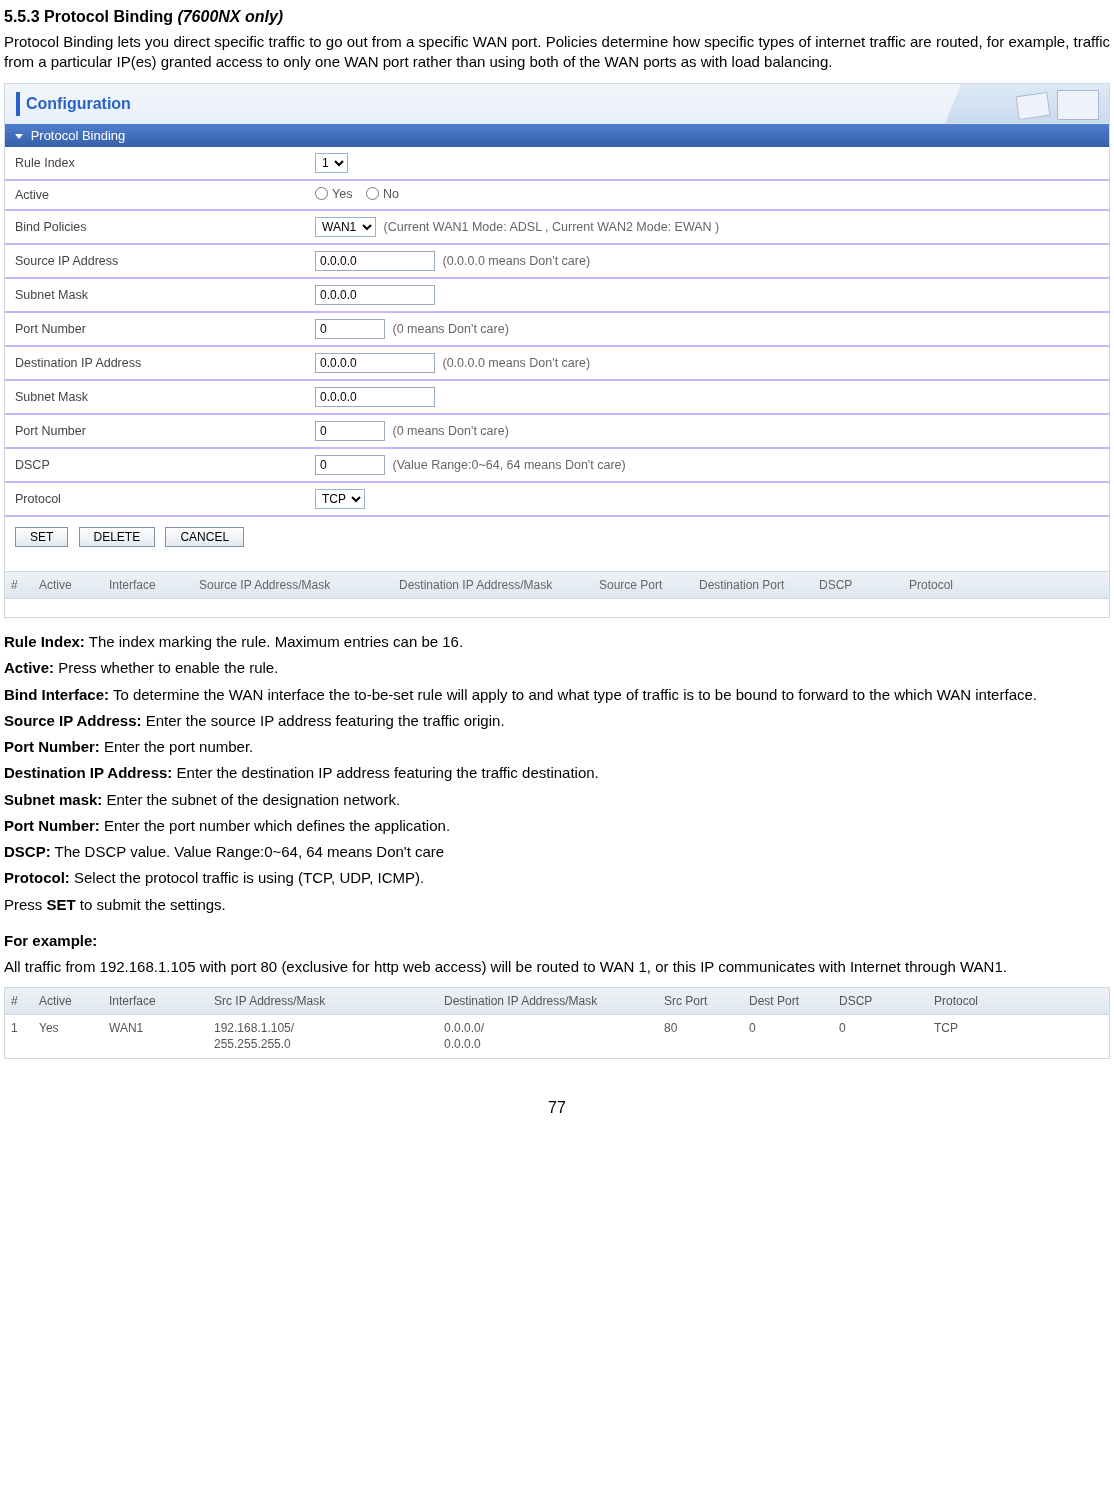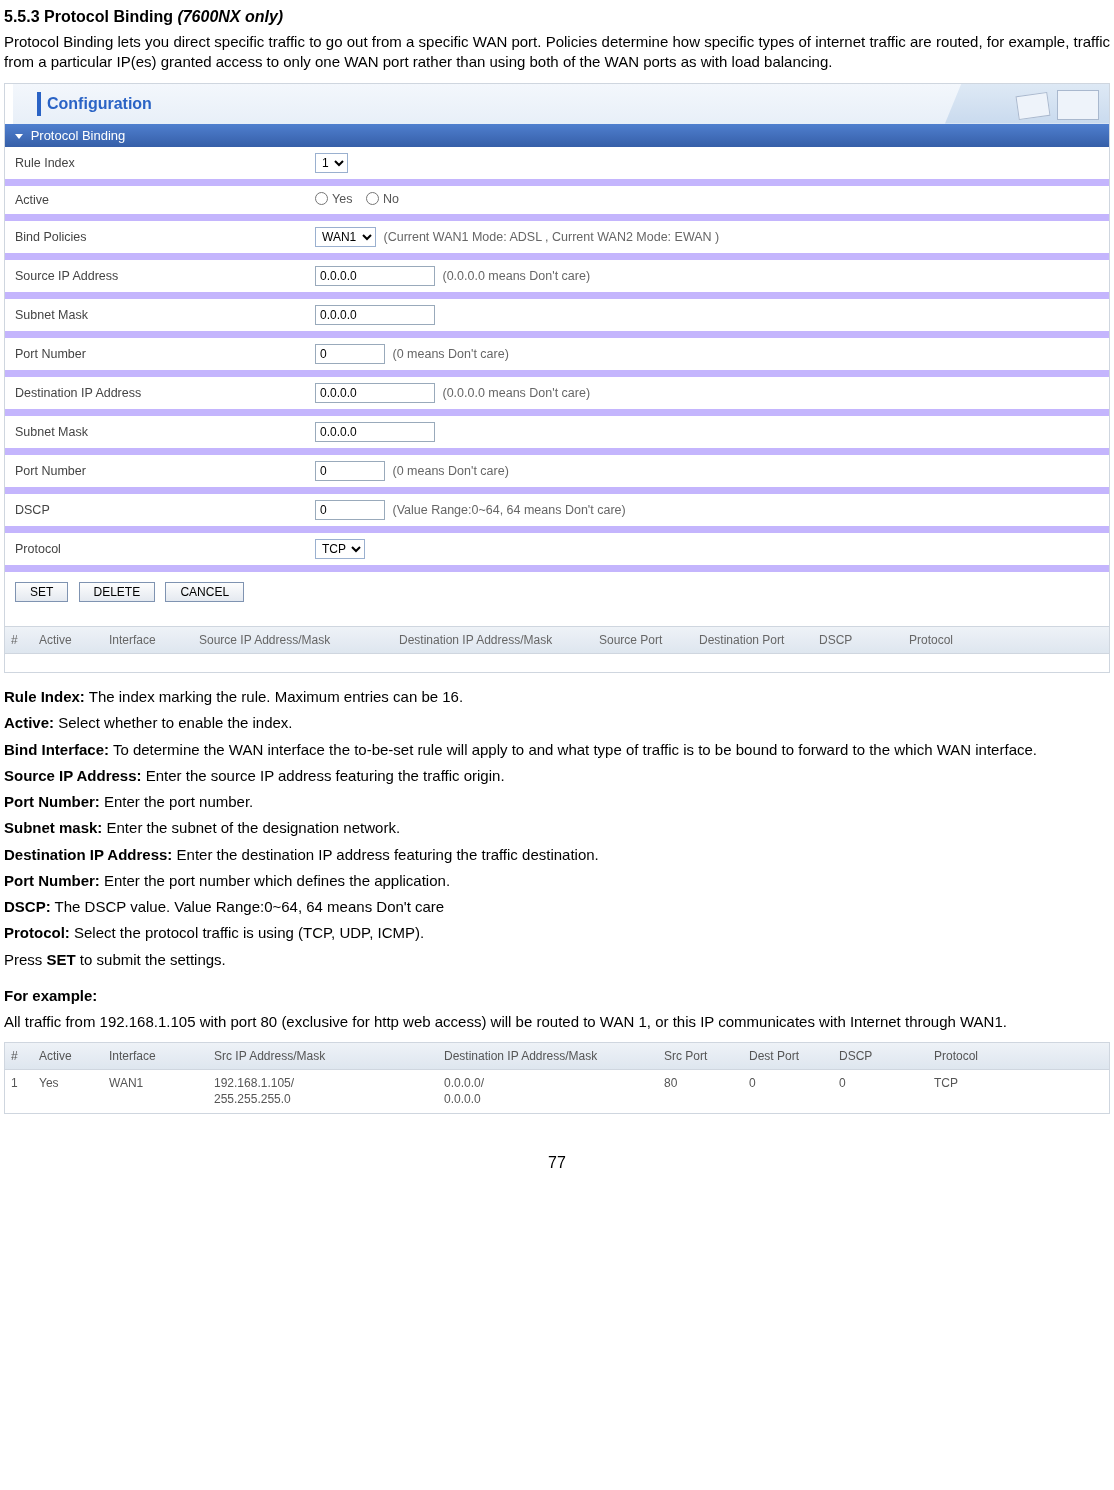--- a/index.html
+++ b/index.html
@@ -7,32 +7,32 @@
   .page { padding: 0 4px; }
   h3.section-heading { font-size: 16px; font-weight: bold; margin: 8px 0 6px 0; }
   .italic { font-style: italic; }
   p.body { text-align: justify; margin: 4px 0 10px 0; line-height: 1.35; }
   p.desc { margin: 6px 0; line-height: 1.35; }
   .bold { font-weight: bold; }
   .page-num { text-align: center; margin-top: 40px; font-size: 16px; }
 
   
   .config-panel { border: 1px solid #cfd6df; margin: 6px 0 14px 0; background: #fff; }
-  .config-header { display: flex; align-items: center; justify-content: space-between; height: 40px; background: linear-gradient(#f3f7fc,#e8eff8); padding-left: 24px; margin-left: 8px; }
+  .config-header { display: flex; align-items: center; justify-content: space-between; height: 40px; background: linear-gradient(#f3f7fc,#e8eff8); padding-left: 11px; }
   .config-header .title { color: #2a63c5; font-weight: bold; font-size: 16px; display: flex; align-items: center; gap: 6px; }
   .config-header .title .bar { width: 4px; height: 24px; background: #2a63c5; display: inline-block; }
   .config-header .illus { width: 164px; height: 40px; background: linear-gradient(#dee9f5,#c9daee); clip-path: polygon(10% 0, 100% 0, 100% 100%, 0 100%); position: relative; }
   .config-header .illus::before { content:""; position:absolute; right:10px; top:6px; width:40px; height:28px; background:#eef3fa; border:1px solid #a9b8ce; }
   .config-header .illus::after { content:""; position:absolute; right:60px; top:10px; width:30px; height:22px; background:#eef3fa; border:1px solid #a9b8ce; transform:rotate(-8deg); }
 
   .section-bar { background: linear-gradient(#4f7fcf,#365fa8); color: #fff; font-size: 13px; padding: 4px 10px; }
   .section-bar .tri { display:inline-block; width:0; height:0; border-top:5px solid #fff; border-left:4px solid transparent; border-right:4px solid transparent; margin-right:4px; vertical-align:middle; }
 
   .form-table { width: 100%; border-collapse: collapse; font-size: 12.5px; color:#333; }
-  .form-table tr { border-bottom: 7px solid #c4b5fd; }
+  .form-table tr { border-bottom: 2px solid #c4b5fd; }
   .form-table td { padding: 6px 10px; vertical-align: middle; }
   .form-table td.label { width: 300px; color:#444; }
   .form-table td.control { color:#555; }
   .hint { color:#666; margin-left:4px; }
   .sel { border:1px solid #9ab0cf; font-size:12px; padding:1px 2px; background:#fff; }
   .txt { border:1px solid #9ab; font-size:12px; padding:2px 4px; background:#fff; }
   .txt.w-ip { width:120px; }
   .txt.w-port { width:70px; }
   .radio-wrap { display:inline-flex; align-items:center; gap:4px; margin-right:10px; }
   .btns { padding:10px 10px 24px 10px; }
@@ -182,26 +182,26 @@
       <div>Source Port</div>
       <div>Destination Port</div>
       <div>DSCP</div>
       <div>Protocol</div>
     </div>
     <div class="spacer"></div>
   </div>
 
   <div id="descriptions">
       <p class="desc"><span class="bold">Rule Index:</span><span> The index marking the rule. Maximum entries can be 16.</span></p>
-      <p class="desc"><span class="bold">Active:</span><span> Select whether to enable the index.</span></p>
+      <p class="desc"><span class="bold">Active:</span><span> Press whether to enable the rule.</span></p>
       <p class="desc"><span class="bold">Bind Interface:</span><span> To determine the WAN interface the to-be-set rule will apply to and what type of traffic is to be bound to forward to the which WAN interface.</span></p>
       <p class="desc"><span class="bold">Source IP Address:</span><span> Enter the source IP address featuring the traffic origin.</span></p>
       <p class="desc"><span class="bold">Port Number:</span><span> Enter the port number.</span></p>
+      <p class="desc"><span class="bold">Destination IP Address:</span><span> Enter the destination IP address featuring the traffic destination.</span></p>
       <p class="desc"><span class="bold">Subnet mask:</span><span> Enter the subnet of the designation network.</span></p>
-      <p class="desc"><span class="bold">Destination IP Address:</span><span> Enter the destination IP address featuring the traffic destination.</span></p>
       <p class="desc"><span class="bold">Port Number:</span><span> Enter the port number which defines the application.</span></p>
       <p class="desc"><span class="bold">DSCP:</span><span> The DSCP value. Value Range:0~64, 64 means Don't care</span></p>
       <p class="desc"><span class="bold">Protocol:</span><span> Select the protocol traffic is using (TCP, UDP, ICMP).</span></p>
     </div>
 
   <p class="desc">
     <span>Press </span><span class="bold">SET</span><span> to submit the settings.</span>
   </p>
 
   <p class="desc" style="margin-top:16px;">

